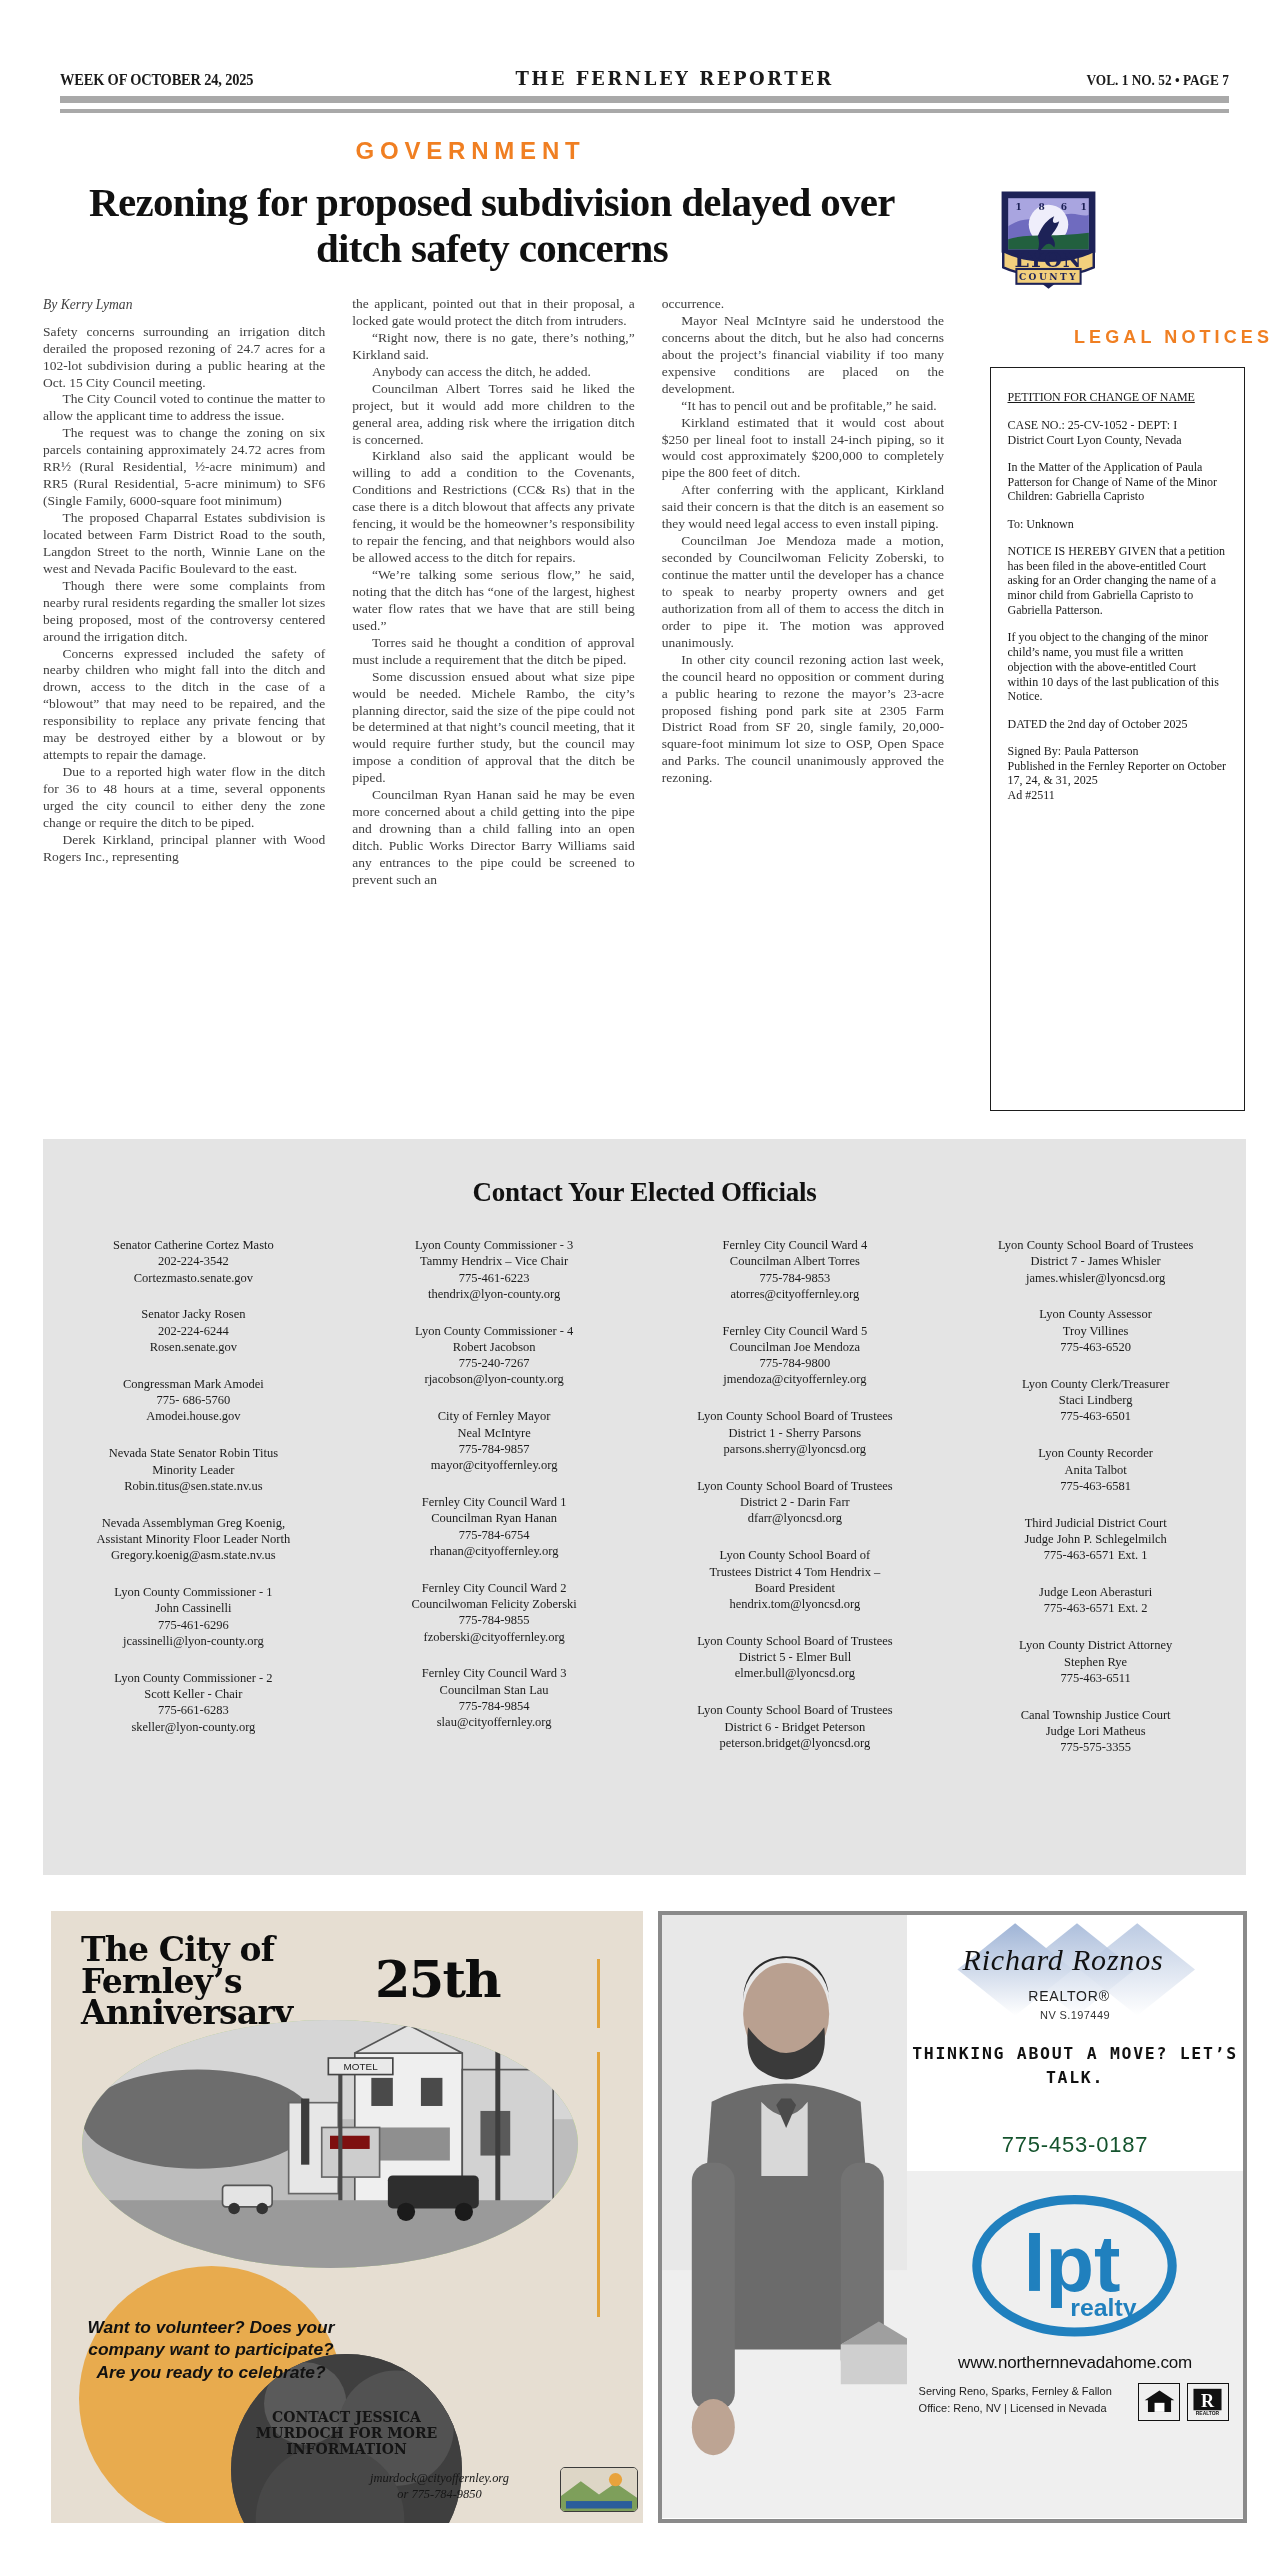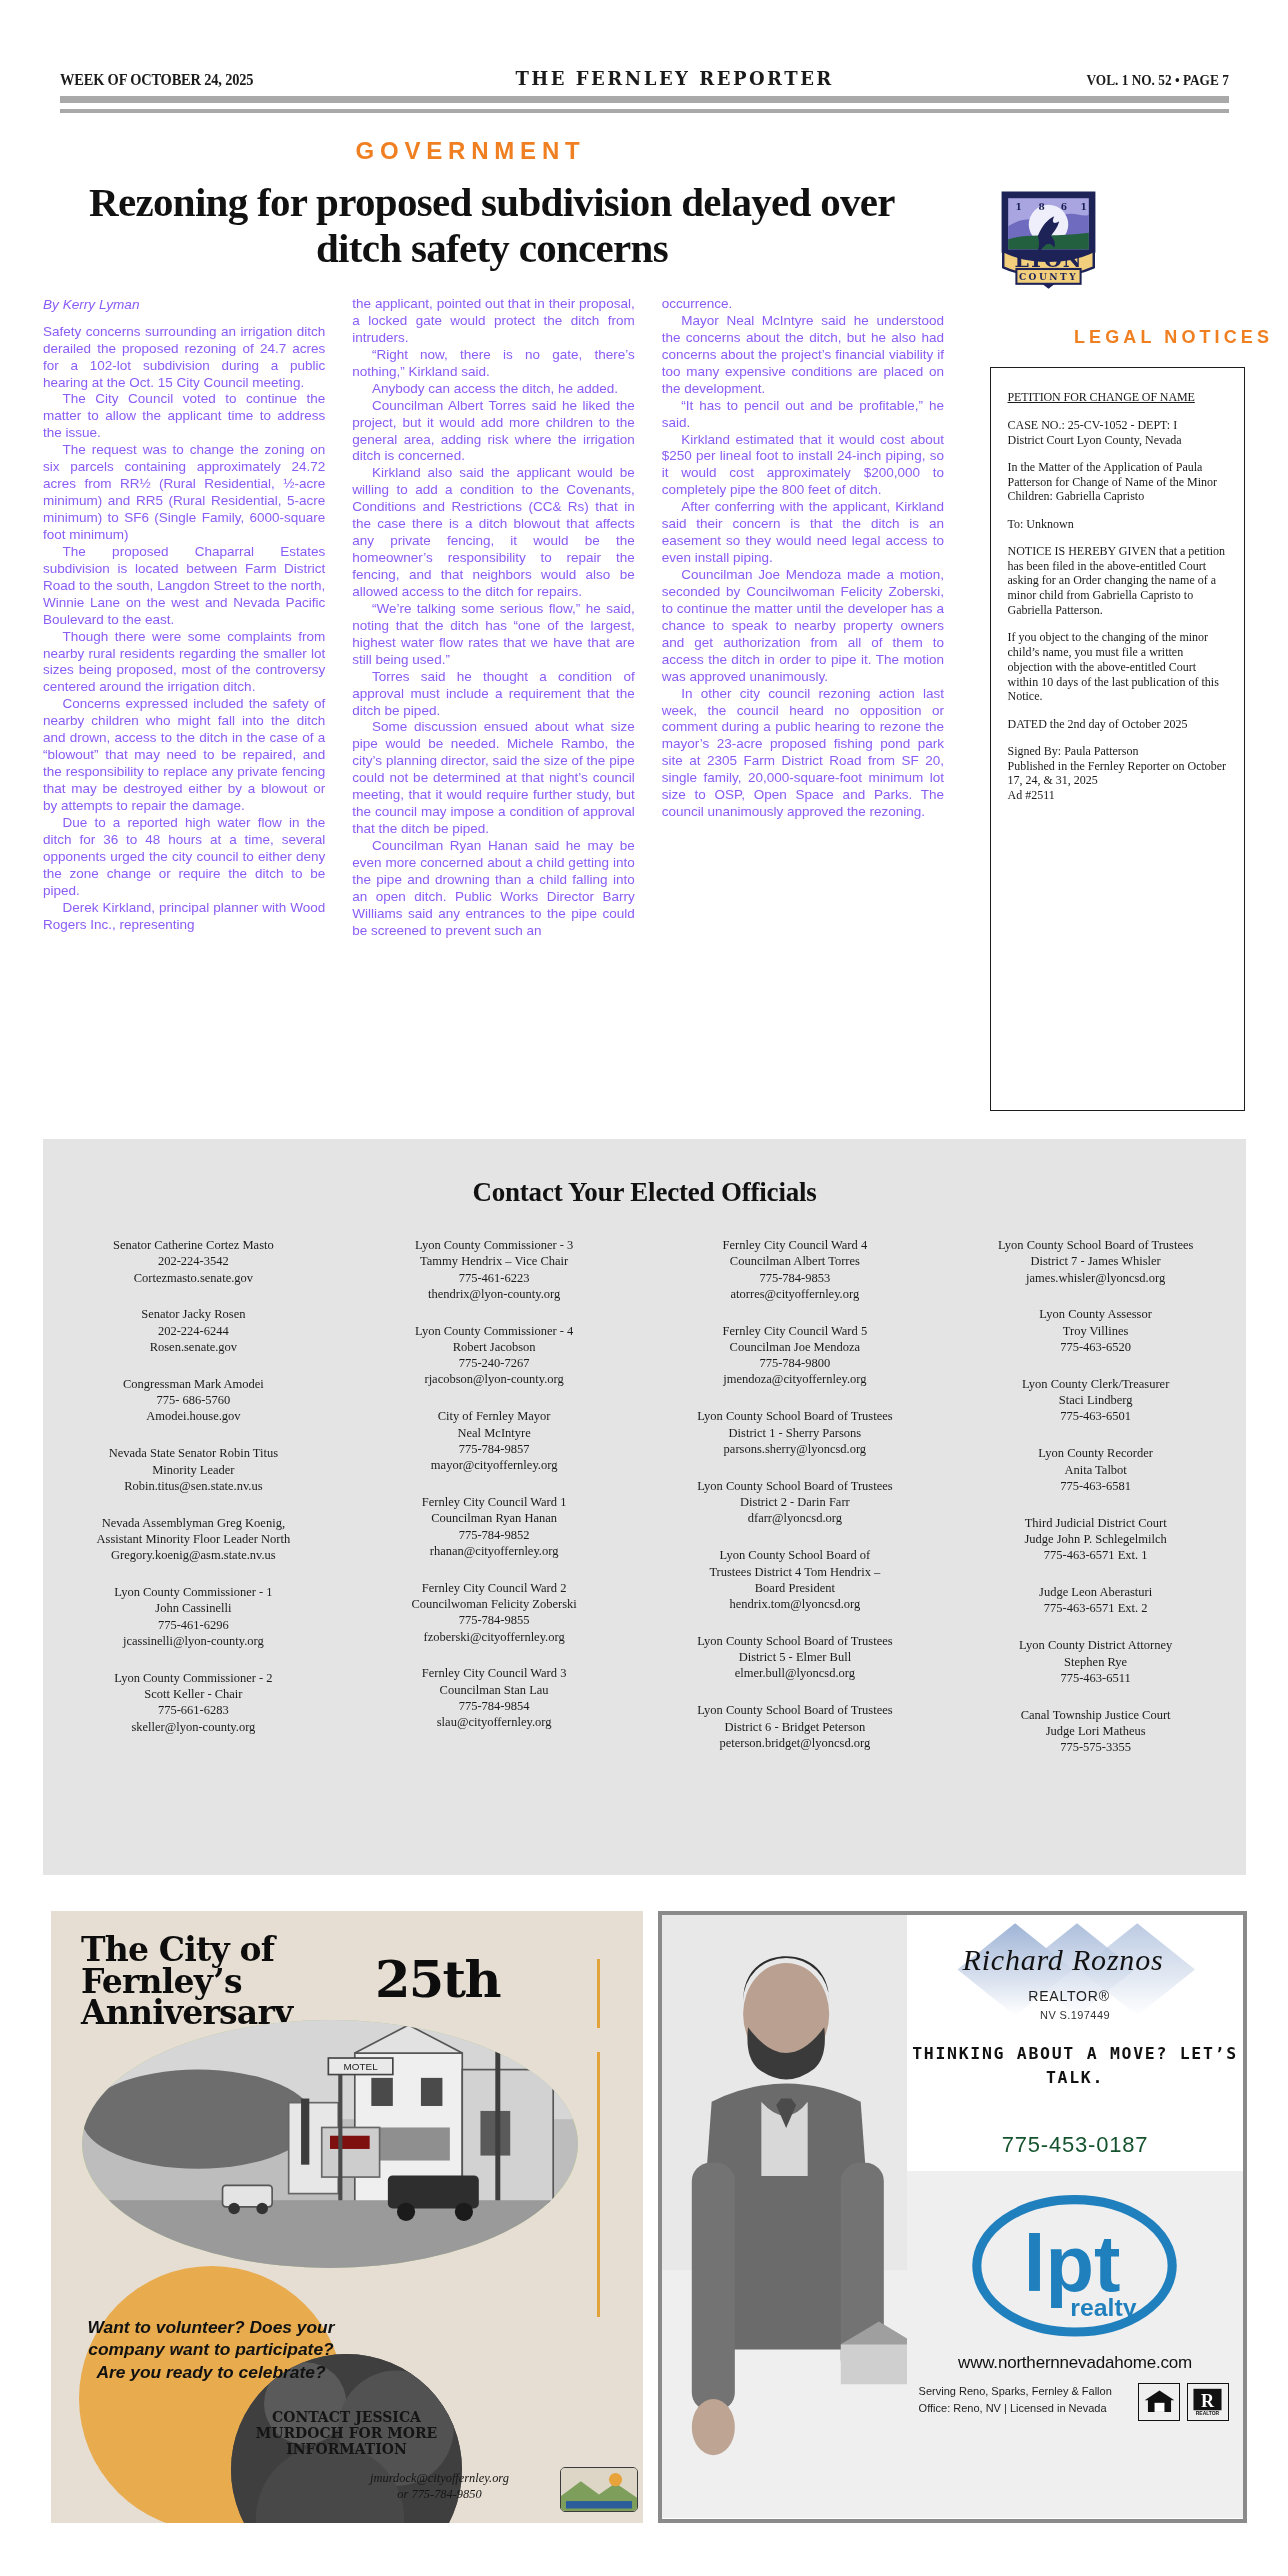--- a/index.html
+++ b/index.html
@@ -18,22 +18,22 @@
   .section-label{position:absolute;left:0;top:137px;width:941px;text-align:center;color:#F07F22;
       font-family:"Liberation Sans",sans-serif;font-weight:bold;font-size:24px;letter-spacing:5.8px;}
 
   
   .headline{position:absolute;left:43px;top:180px;width:898px;text-align:center;
       font-family:"Liberation Serif",serif;font-weight:bold;font-size:41px;line-height:1.12;letter-spacing:-0.7px;color:#111;}
 
   
   .article{position:absolute;left:43px;top:296px;width:901px;height:835px;
      display:flex;gap:27px;}
-  .col{width:283px;font-size:13.5px;line-height:1.255;text-align:justify;color:#8b5cf6;
-     font-family:Liberation Sans, sans-serif;}
+  .col{width:283px;font-size:13.5px;line-height:1.255;text-align:justify;color:#404040;
+     font-family:Liberation Serif, serif;}
   .byline{font-style:italic;font-size:13.6px;margin-bottom:10.7px;text-align:left;}
   .col p{margin:0;text-indent:1.45em;}
   .col p.first{text-indent:0;}
 
   
   .seal-wrap{position:absolute;left:995px;top:188px;width:107px;height:106px;}
   .legal-label{position:absolute;left:959px;top:327px;width:314px;text-align:right;color:#F07F22;
       font-family:"Liberation Sans",sans-serif;font-weight:bold;font-size:18px;letter-spacing:4.1px;}
   .legal-box{position:absolute;left:990px;top:367px;width:255px;height:744px;border:1.3px solid #1d1d1d;
       background:#fff;box-sizing:border-box;padding:21.5px 16.5px 13.2px 16.5px;}
@@ -238,21 +238,21 @@
           </div>
           <div class="off-entry">
             <div>City of Fernley Mayor</div>
             <div>Neal McIntyre</div>
             <div>775-784-9857</div>
             <div>mayor@cityoffernley.org</div>
           </div>
           <div class="off-entry">
             <div>Fernley City Council Ward 1</div>
             <div>Councilman Ryan Hanan</div>
-            <div>775-784-9852</div>
+            <div>775-784-6754</div>
             <div>rhanan@cityoffernley.org</div>
           </div>
           <div class="off-entry">
             <div>Fernley City Council Ward 2</div>
             <div>Councilwoman Felicity Zoberski</div>
             <div>775-784-9855</div>
             <div>fzoberski@cityoffernley.org</div>
           </div>
           <div class="off-entry">
             <div>Fernley City Council Ward 3</div>

